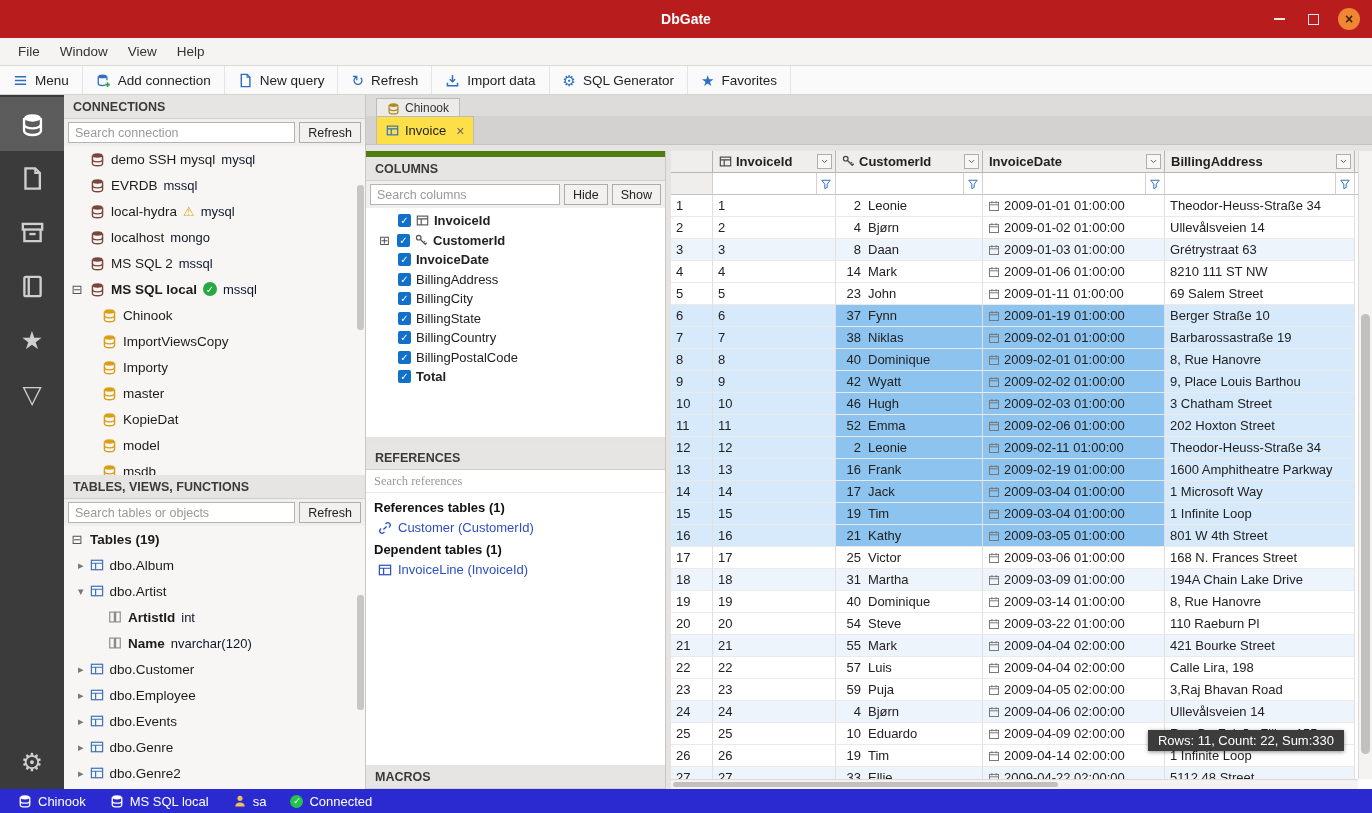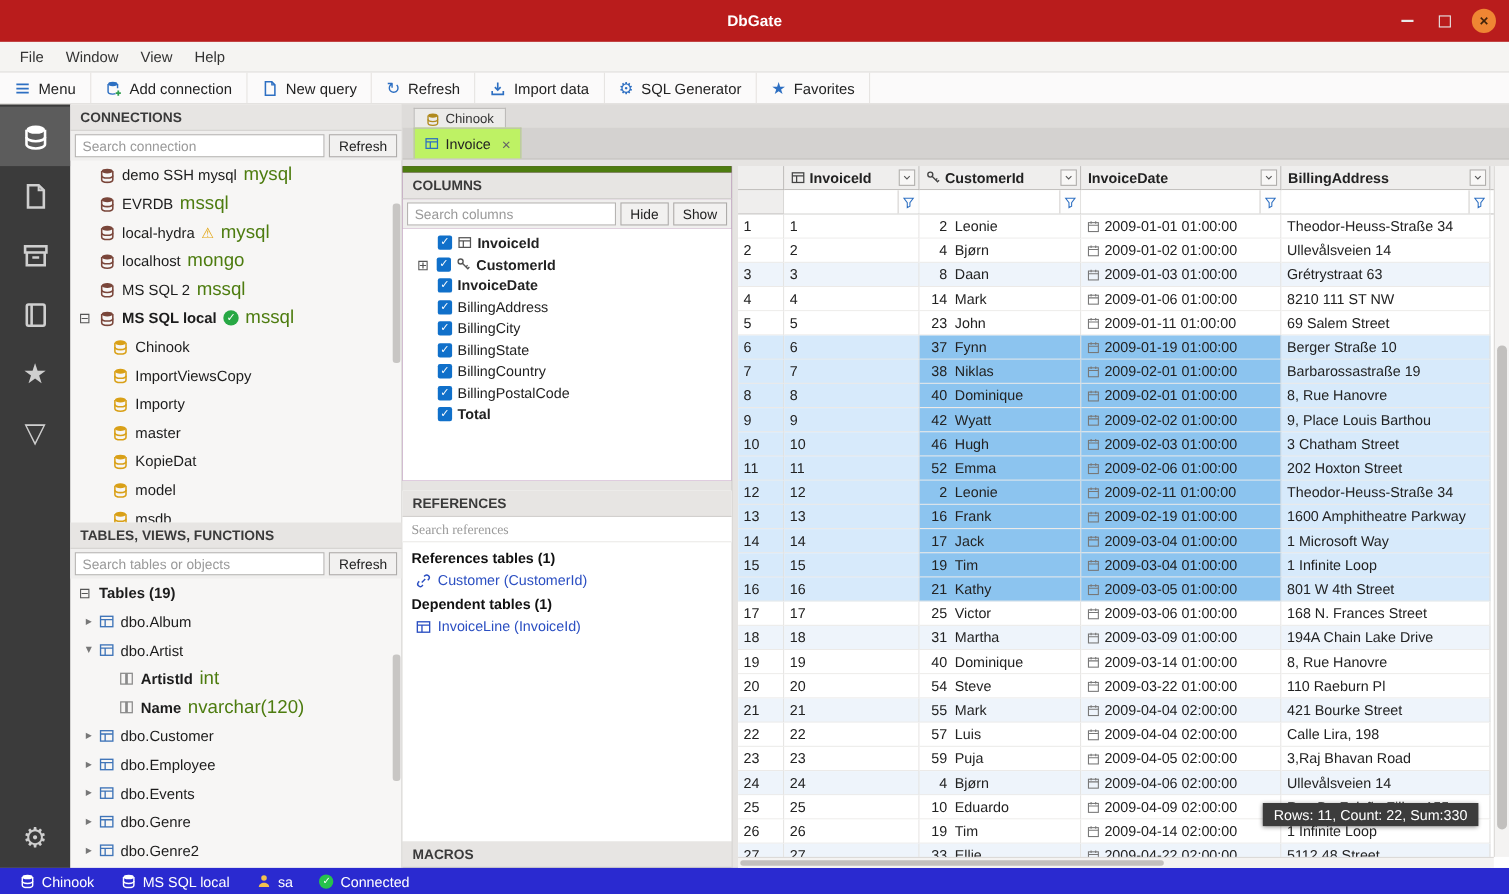--- a/index.html
+++ b/index.html
@@ -39,35 +39,35 @@
   .searchrow input{flex:1;height:21px;border:1px solid #b6b4b2;background:#fff;padding:0 6px;font-size:12.5px;min-width:0;font-family:inherit;color:#222;}
   input::placeholder{color:#9a9a9a;}
   .btn{height:21px;border:1px solid #aeacaa;background:#f2f1f0;padding:0 8px;font-size:12.5px;font-family:inherit;color:#222;}
   .connections-section{height:380px;display:flex;flex-direction:column;position:relative;flex:none;}
   .tables-section{flex:1;display:flex;flex-direction:column;min-height:0;position:relative;}
   .tree{flex:1;overflow:hidden;}
   .tree-row{display:flex;align-items:center;height:26px;gap:6px;padding-left:26px;white-space:nowrap;}
   .tree-row .expander{width:14px;margin-left:-20px;flex:none;text-align:center;}
   .tree-row .nm{color:#1c1c1c;font-size:13.5px;}
   .tree-row .nm.bold{font-weight:bold;}
-  .tree-row .engine,.tree-row .typ{color:#4d7c0f;font-size:17px;}
+  .tree-row .engine,.tree-row .typ{color:#0f172a;font-size:13px;}
   .tree-row.db-child{padding-left:38px;}
   .tree-row.grp{padding-left:26px;}
   .tree-row.tbl{padding-left:14px;}
   .tree-row.tbl-col{padding-left:44px;}
   .okcheck{width:14px;height:14px;border-radius:50%;background:#27a844;color:#fff;font-size:10px;display:inline-flex;align-items:center;justify-content:center;flex:none;}
   .vthumb{position:absolute;right:1px;width:7px;background:#c8c6c4;border-radius:3px;}
 
   
   .rightarea{flex:1;display:flex;flex-direction:column;min-width:0;background:#e6e4e2;}
   .tabstrip{height:50px;flex:none;display:flex;flex-direction:column;}
   .tabgroup-row{height:21px;display:flex;align-items:flex-end;padding-left:10px;background:#dedcda;}
   .tabgroup-chip{display:flex;align-items:center;gap:5px;background:#ecebe9;border:1px solid #bdbbb9;border-bottom:none;padding:2px 10px 1px;font-size:12px;color:#333;}
   .tab-row{height:29px;display:flex;align-items:stretch;padding-left:10px;background:#d4d2d0;border-bottom:1px solid #c5c3c1;}
-  .tab{display:flex;align-items:center;gap:6px;background:#bef264;border:1px solid #bdbbb9;border-bottom:none;padding:0 9px;font-size:13px;color:#222;}
+  .tab{display:flex;align-items:center;gap:6px;background:#fde047;border:1px solid #bdbbb9;border-bottom:none;padding:0 9px;font-size:13px;color:#222;}
   .tab-close{color:#666;margin-left:4px;font-size:14px;}
   .contentrow{flex:1;display:flex;min-height:0;padding-top:6px;}
 
   
   .sidepanel{width:300px;flex:none;display:flex;flex-direction:column;min-height:0;border-right:1px solid #c9c7c5;background:#e6e4e2;}
   .columns-section{height:286px;flex:none;display:flex;flex-direction:column;margin-bottom:9px;background:#701a75;border-top:6px solid #4d7c0f;}
   .chklist{flex:1;background:#fff;overflow:hidden;padding-top:3px;}
   .chk-row{display:flex;align-items:center;height:19.5px;padding-left:32px;gap:5px;}
   .chk-row .expander{width:15px;margin-left:-21px;text-align:center;flex:none;}
   .cbx{width:13px;height:13px;background:#1070ca;border-radius:2px;color:#fff;font-size:10px;display:inline-flex;align-items:center;justify-content:center;flex:none;}

